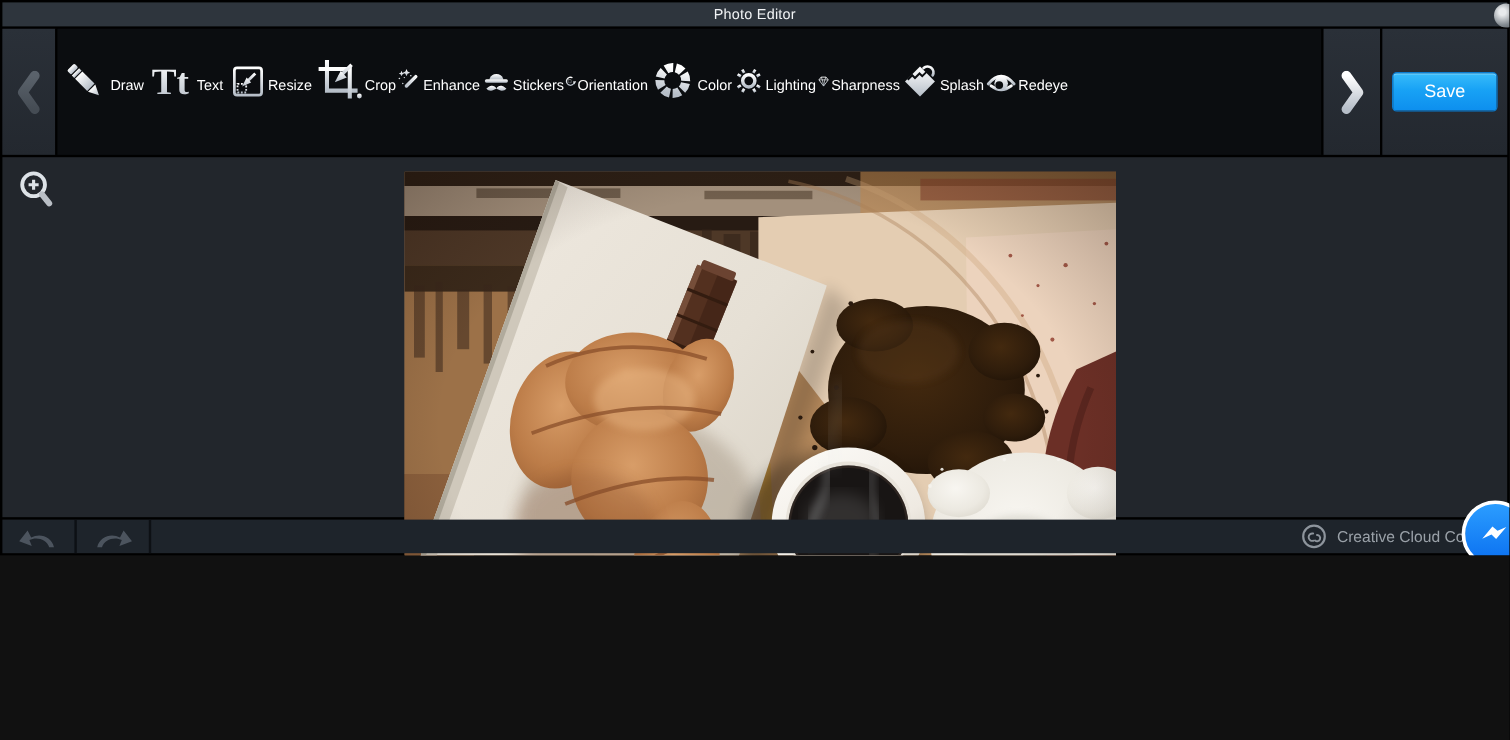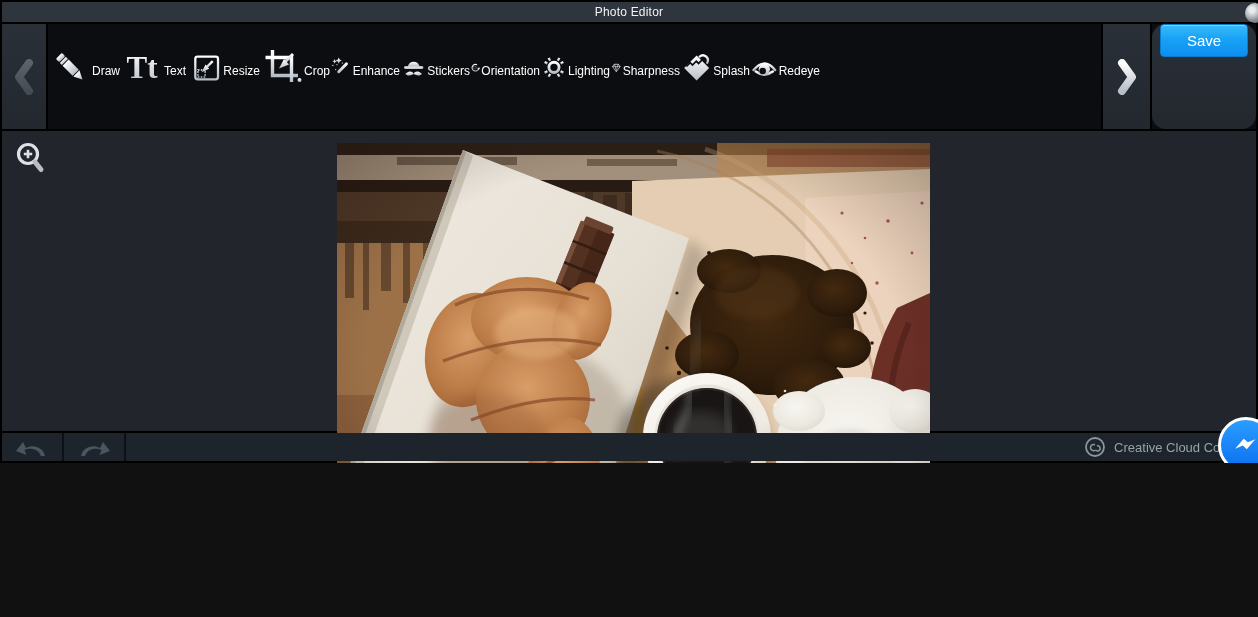--- a/index.html
+++ b/index.html
@@ -33,21 +33,21 @@
     flex:1;display:flex;align-items:flex-start;padding:0 2px;overflow:hidden;background:#0b0d10;
   }
   .tool{
     width:70px;flex:none;display:flex;flex-direction:row;align-items:center;
     padding-top:22px;cursor:pointer;
   }
   .ticon{width:44px;height:44px;display:block;}
   .tool-label{color:#ffffff;font-size:12px;margin-top:5px;white-space:nowrap;}
   .save-panel{
     width:104px;flex:none;background:linear-gradient(#2a3038,#23282f);
-    display:flex;align-items:flex-start;justify-content:center;border-radius:14px;
+    display:flex;align-items:center;justify-content:center;
   }
   .save-btn{
     width:88px;height:33px;border-radius:4px;border:1px solid #0a7cd0;
     background:linear-gradient(180deg,#38bcfa 0%,#18a2f5 45%,#0d8fee 100%);
     color:#fff;font-size:15px;font-family:"Liberation Sans",sans-serif;cursor:pointer;
     box-shadow:inset 0 1px 0 rgba(255,255,255,.35);
   }
   
   .canvas{
     position:absolute;top:131px;left:2px;right:2px;bottom:32px;background:#22262c;
@@ -179,20 +179,26 @@
       <div class="tool">
         <svg class="ticon" viewBox="0 0 44 44">
           <path d="M27.5 9.7 A13 13 0 1 0 33.2 25.4" fill="none" stroke="url(#sg)" stroke-width="4.2"></path>
           <polygon points="29,21.5 39.5,21 33.5,31.5" fill="url(#sg)"></polygon>
           <rect x="13.5" y="15.5" width="10" height="10" fill="none" stroke="url(#sg)" stroke-width="2" stroke-dasharray="2 1.7"></rect>
         </svg>
         <span class="tool-label">Orientation</span>
       </div>
 
 
+      <div class="tool">
+        <svg class="ticon" viewBox="0 0 44 44">
+          <circle cx="22" cy="21" r="11.5" fill="none" stroke="url(#sg)" stroke-width="8" stroke-dasharray="6.6 2.43" transform="rotate(12 22 21)"></circle>
+        </svg>
+        <span class="tool-label">Color</span>
+      </div>
 
       <div class="tool">
         <svg class="ticon" viewBox="0 0 44 44">
           <circle cx="22" cy="21" r="8" fill="none" stroke="url(#sg)" stroke-width="4.5"></circle>
           <g stroke="url(#sg)" stroke-width="3.6">
             <line x1="34" y1="21" x2="39" y2="21"></line>
               <line x1="32.4" y1="27" x2="36.7" y2="29.5"></line>
             <line x1="28" y1="31.4" x2="30.5" y2="35.7"></line>
               <line x1="22" y1="33" x2="22" y2="38"></line>
             <line x1="16" y1="31.4" x2="13.5" y2="35.7"></line>

